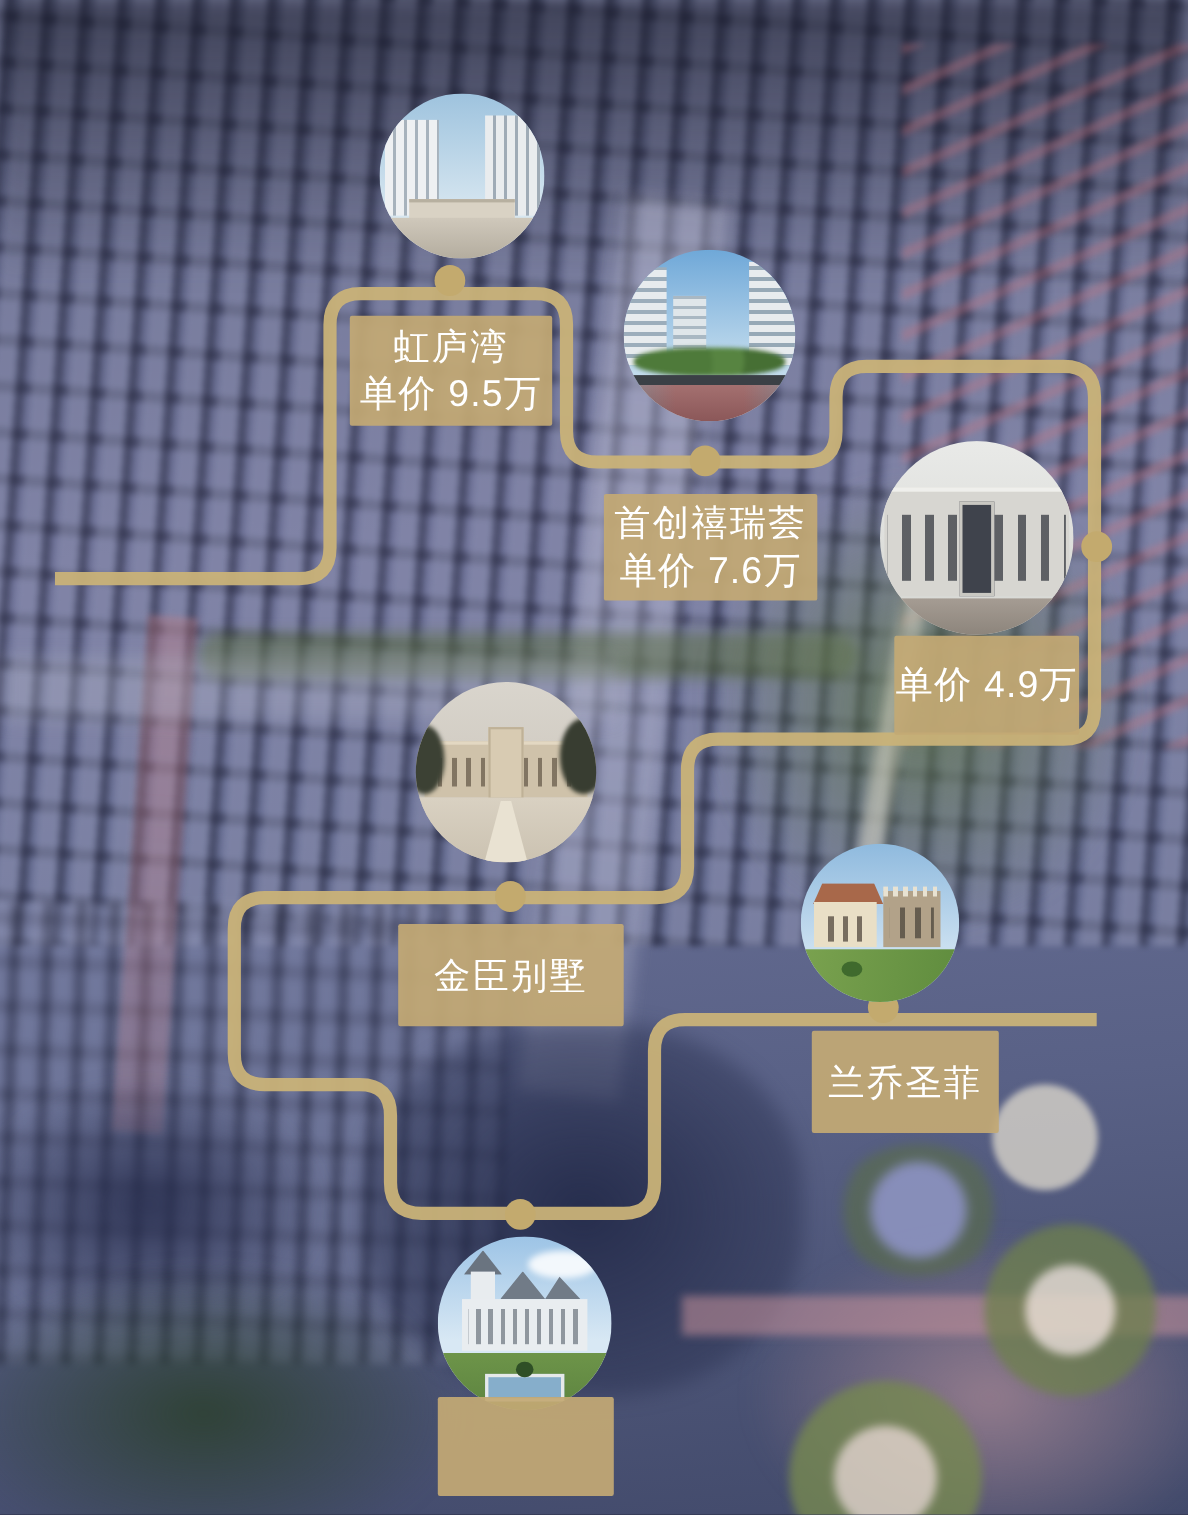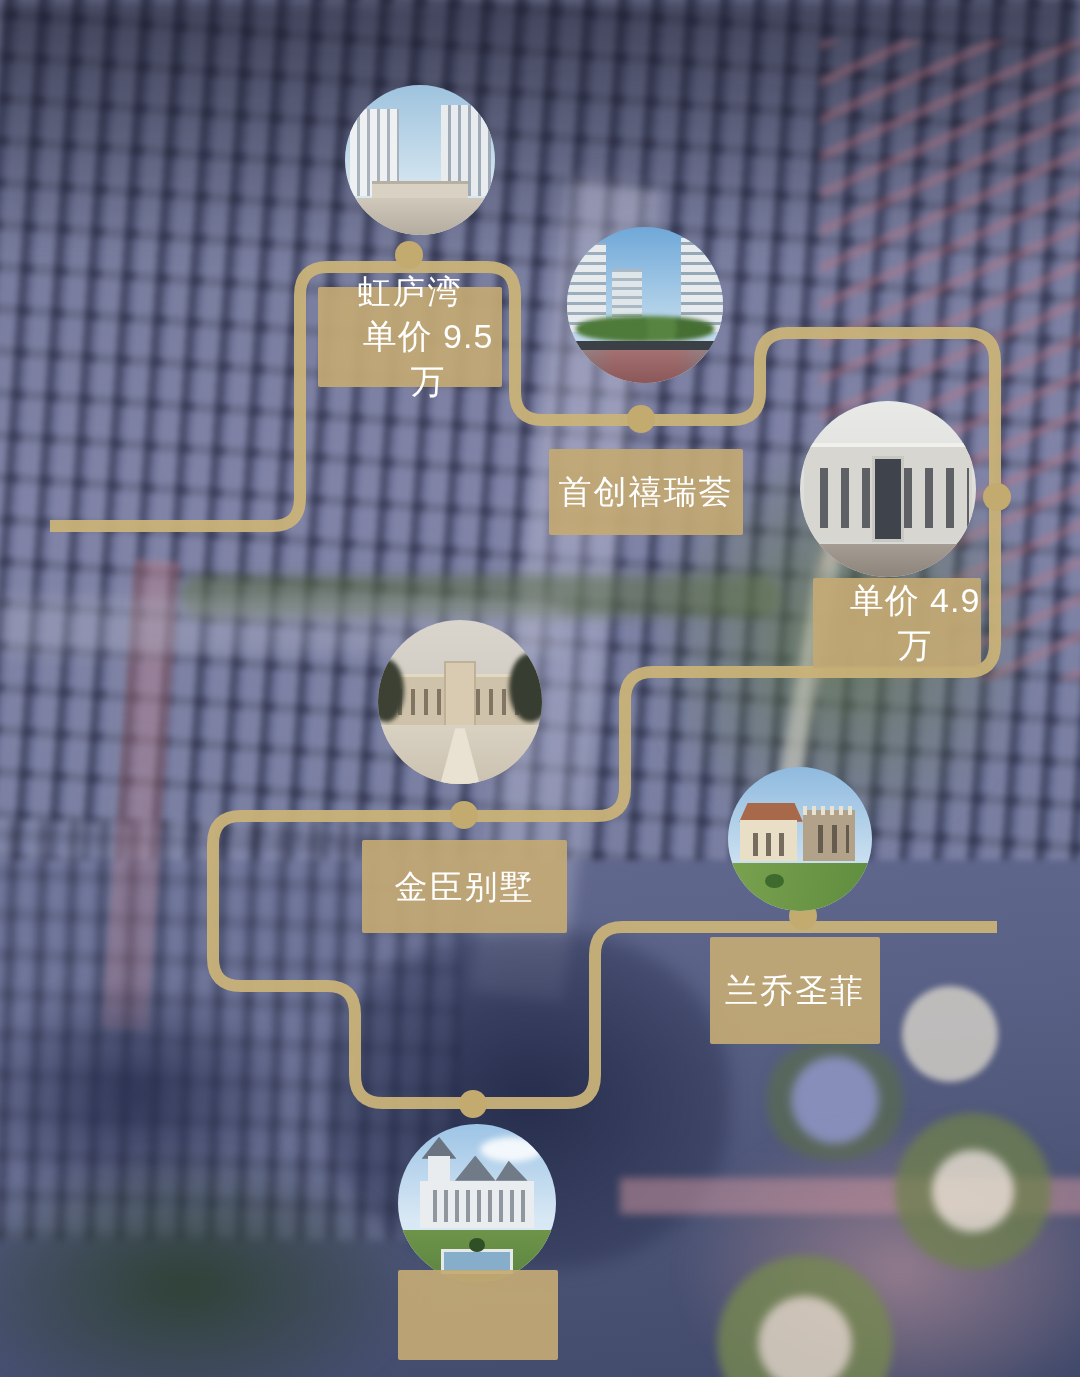--- a/index.html
+++ b/index.html
@@ -106,26 +106,26 @@
   .roof6{left:36%;top:20%;width:46%;height:16%;background:#717b87;clip-path:polygon(0 100%,28% 0,56% 100%,74% 20%,100% 100%);}
   .manor6{left:14%;top:36%;width:72%;height:30%;background:#e9edf0;}
   .win6{left:18%;top:42%;width:64%;height:20%;background:repeating-linear-gradient(90deg,rgba(0,0,0,0) 0 7px,rgba(70,80,92,.55) 7px 11px);}
   .gard6{left:0;bottom:0;width:100%;height:33%;background:linear-gradient(180deg,#6d9449,#5d8440);}
   .pool6{left:27%;bottom:5%;width:46%;height:16%;background:#86aecb;border:3px solid #e6e9ea;}
   .top6{left:45%;bottom:19%;width:10%;height:9%;background:#2f4f26;border-radius:50%;}
   
   .label{z-index:4;display:flex;flex-direction:column;align-items:center;justify-content:center;
     background:rgba(195,169,116,.93);color:#fff;text-align:center;border-radius:2px;line-height:1.32;}
   .label .nm{font-size:33px;letter-spacing:2px;position:static;}
-  .label .pr{font-size:34px;letter-spacing:1px;position:static;margin-left:36px;}
+  .label .pr{font-size:34px;letter-spacing:1px;position:static;}
   .lb1{left:318px;top:287px;width:184px;height:100px;}
-  .lb2{left:549px;top:449px;width:194px;height:86px;}
+  .lb2{left:549px;top:449px;width:194px;height:97px;}
   .lb3{left:813px;top:578px;width:168px;height:90px;}
   .lb4{left:362px;top:840px;width:205px;height:93px;}
-  .lb5{left:710px;top:937px;width:170px;height:107px;}
+  .lb5{left:738px;top:937px;width:170px;height:93px;}
   .lb6{left:398px;top:1270px;width:160px;height:90px;}
 </style>
 </head>
 <body>
 
 <div class="stage">
 
   <div class="bgA"></div>
   <div class="bgB"></div>
   <div class="bgTopDark"></div>
@@ -221,20 +221,21 @@
     <div class="pool6"></div>
     <div class="top6"></div>
   </div>
 
   <div class="label lb1">
     <span class="nm">虹庐湾</span>
     <span class="pr">单价 9.5万</span>
   </div>
   <div class="label lb2">
     <span class="nm">首创禧瑞荟</span>
+    <span class="pr">单价 7.6万</span>
   </div>
   <div class="label lb3">
     <span class="pr">单价 4.9万</span>
   </div>
   <div class="label lb4">
     <span class="nm">金臣别墅</span>
   </div>
   <div class="label lb5">
     <span class="nm">兰乔圣菲</span>
   </div>

